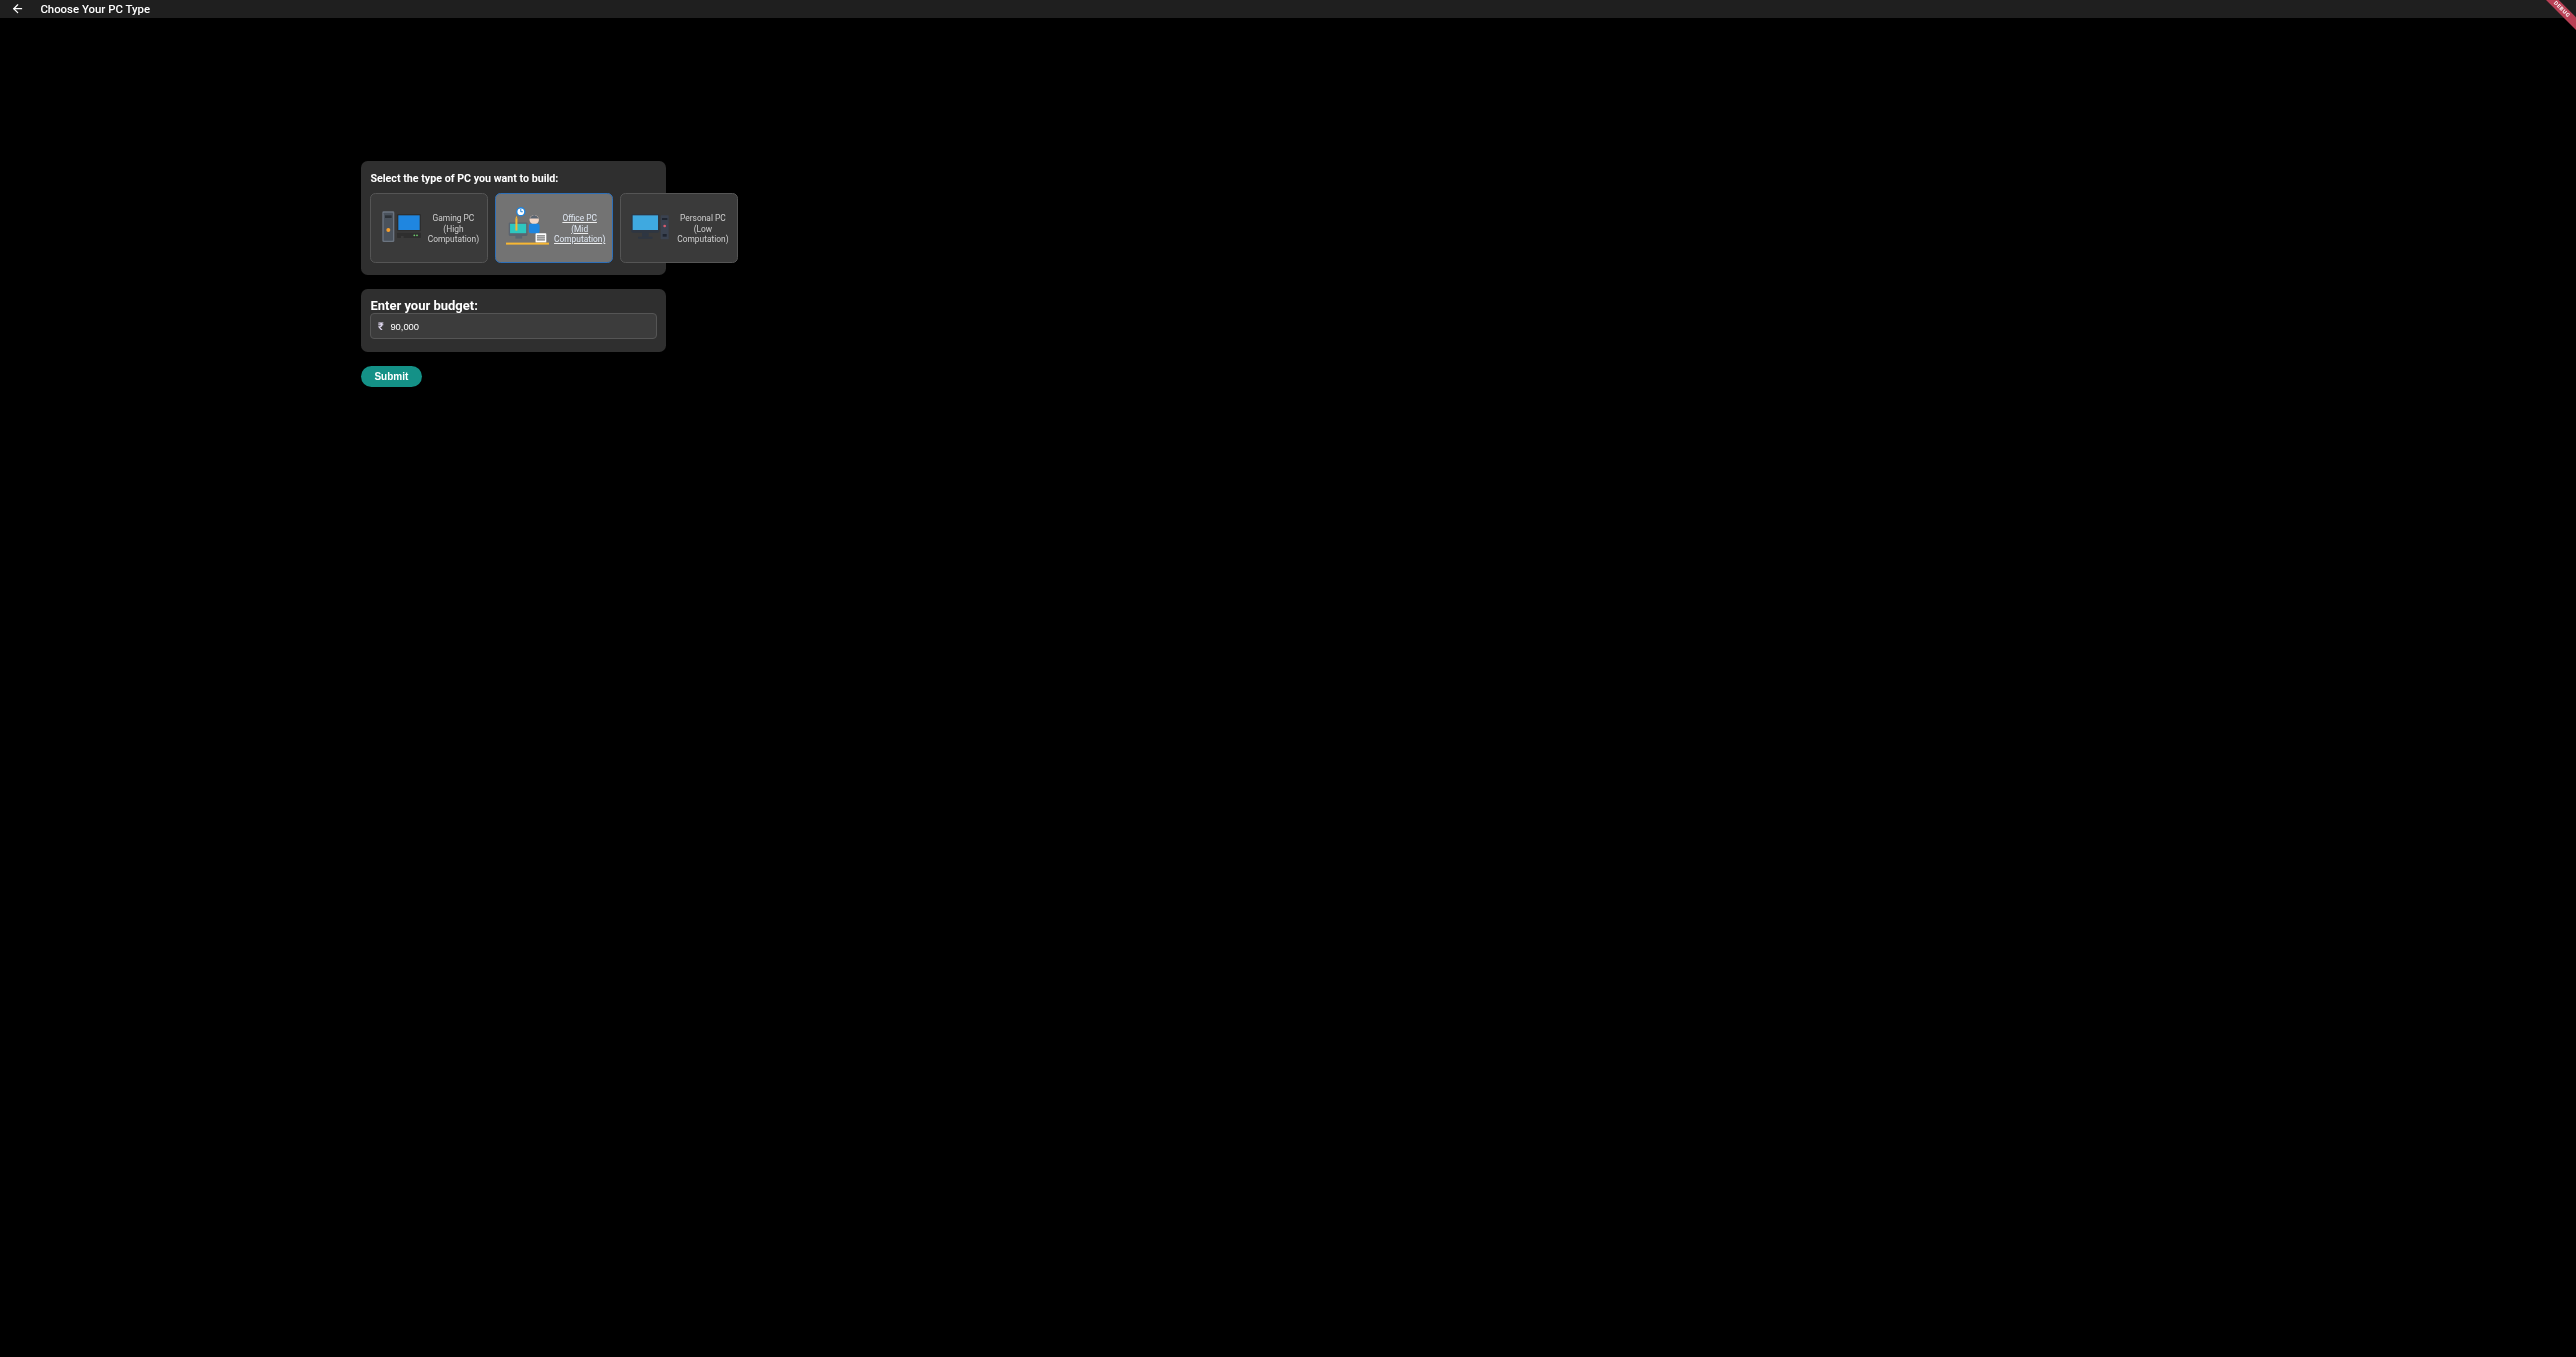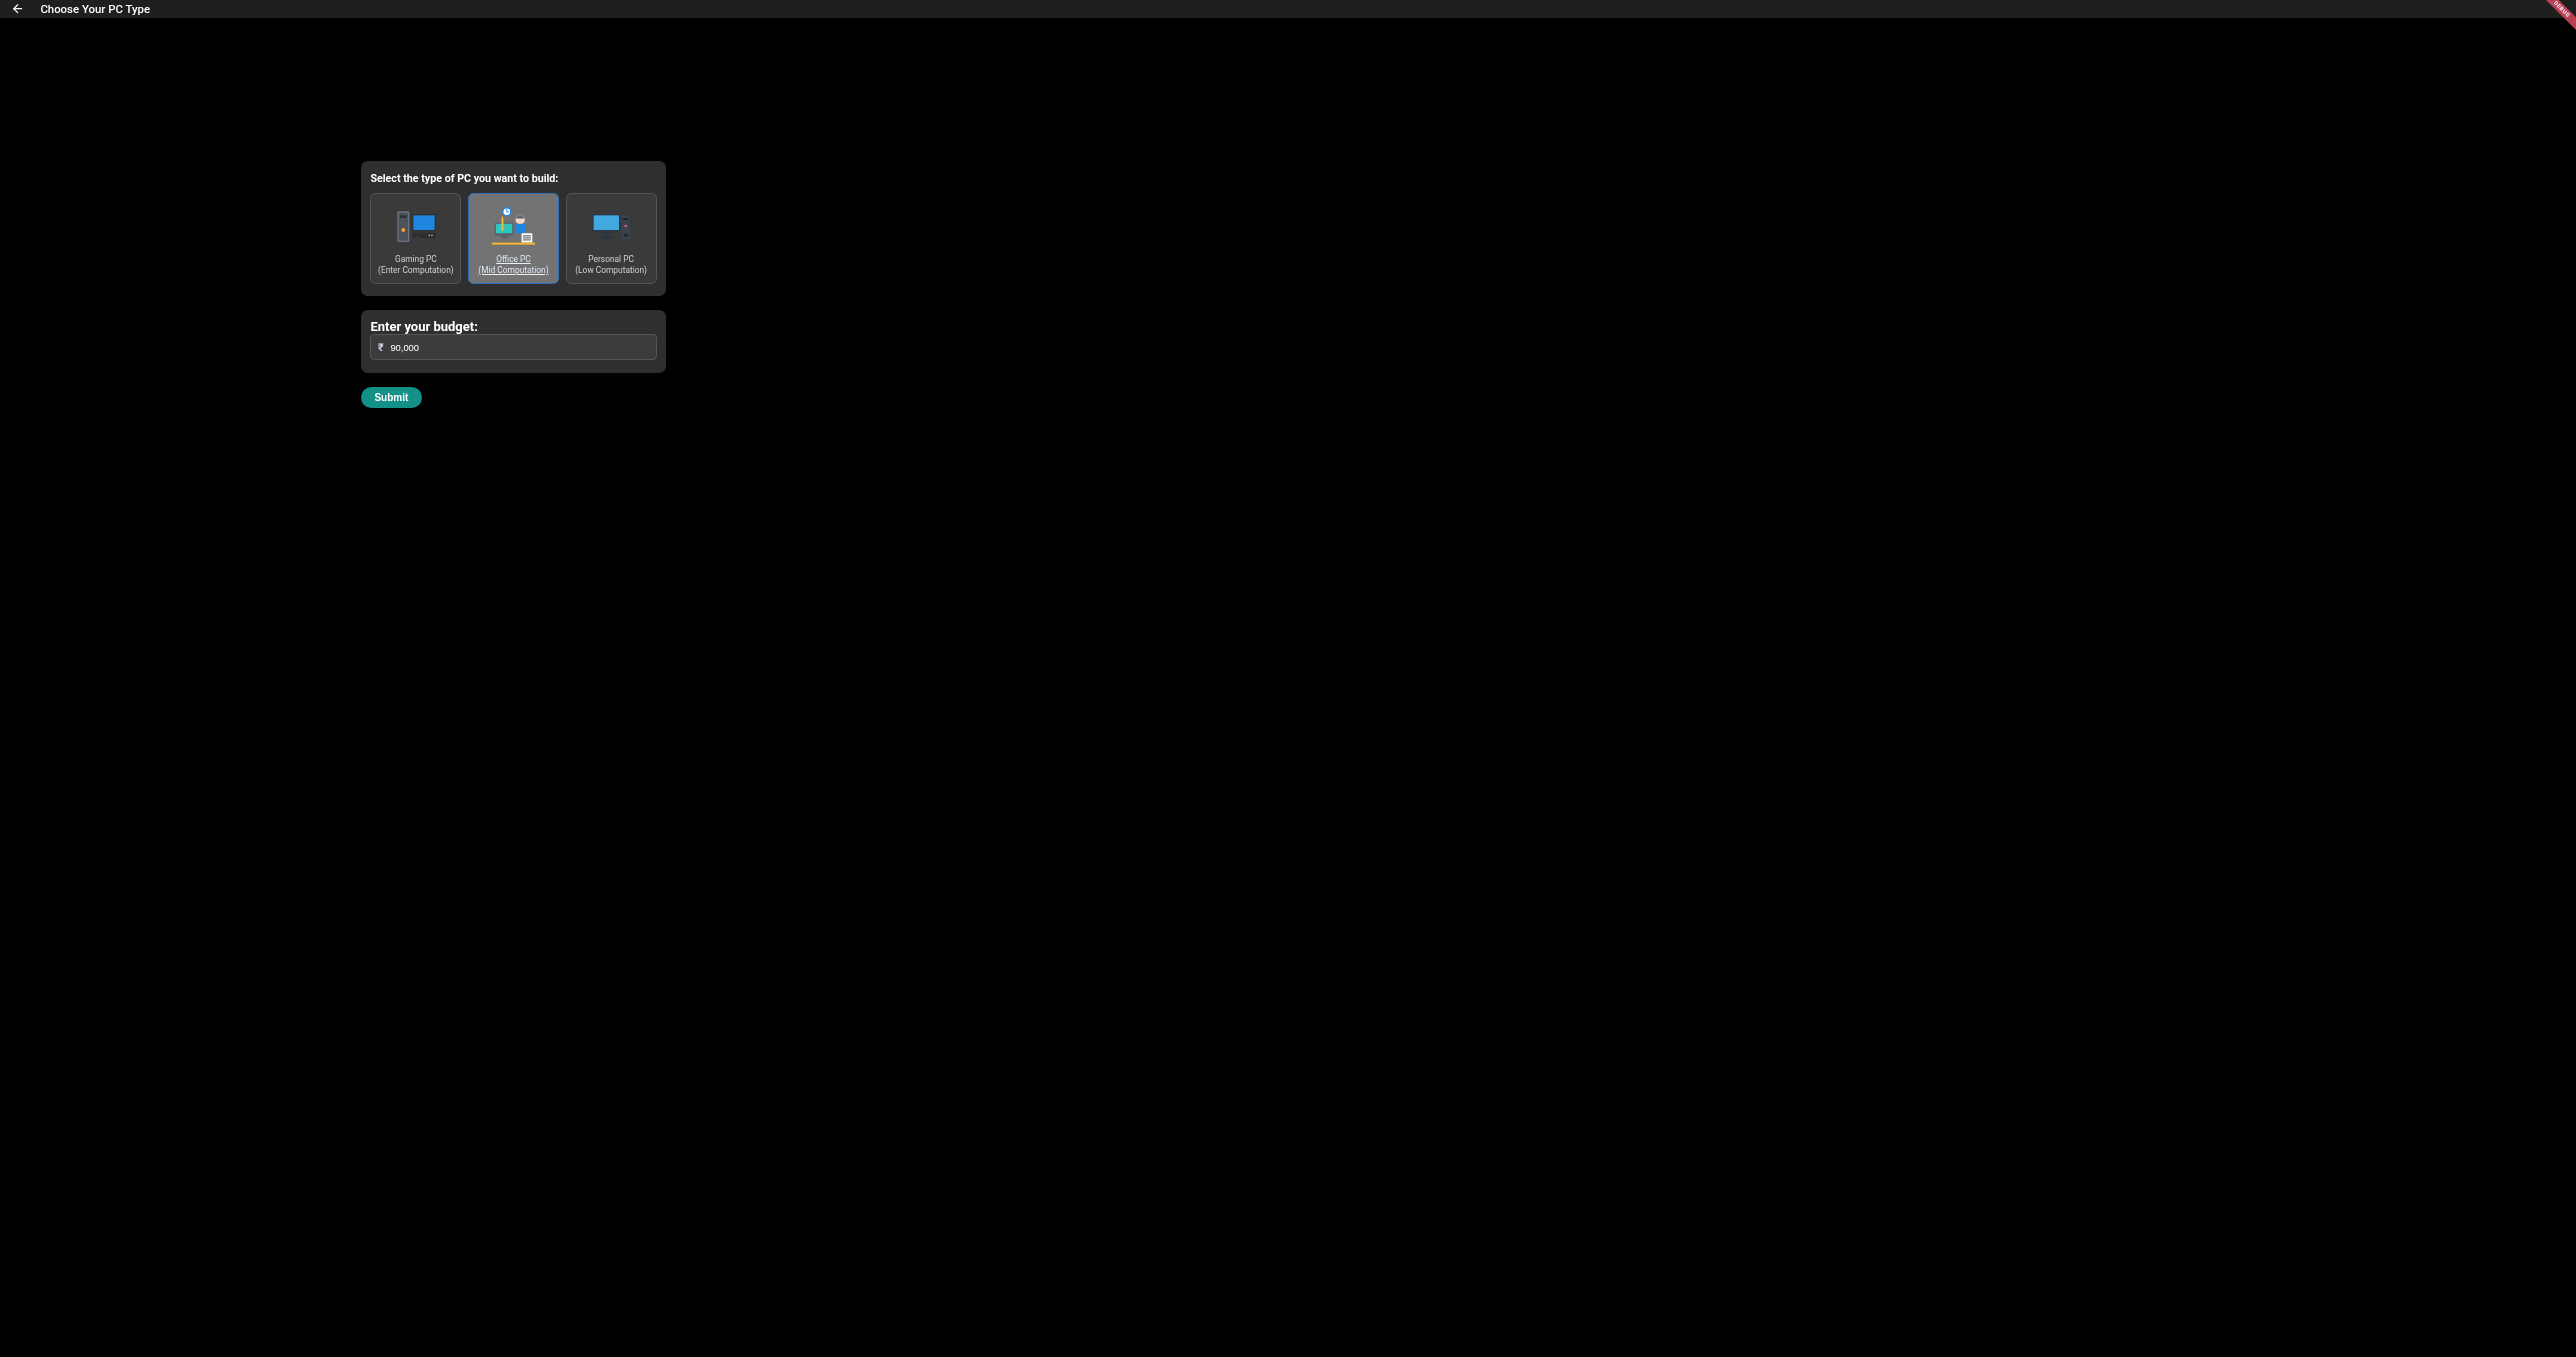--- a/index.html
+++ b/index.html
@@ -80,21 +80,20 @@
     display: flex;
     gap: 6.7px;
   }
   .card {
     flex: 1;
     background: #3a3a3a;
     border: 0.7px solid #555;
     border-radius: 5.4px;
     padding: 9.4px 5.4px 8px 5.4px;
     display: flex;
-    flex-direction: column;
     align-items: center;
     cursor: pointer;
   }
   .card.selected {
     background: #737373;
     border: 1.3px solid #2d6fb8;
     text-decoration: underline;
   }
   .card .icon-wrap {
     width: 54px; height: 46px;
@@ -197,21 +196,21 @@
               <rect x="30" y="12" width="36" height="26" rx="2" fill="#2e2e2e"></rect>
               <rect x="32" y="14" width="32" height="22" fill="#1f86e0"></rect>
               <rect x="30" y="40" width="36" height="8" rx="1" fill="#2e2e2e"></rect>
               <circle cx="56" cy="44" r="1.3" fill="#6fcf6f"></circle>
               <circle cx="60" cy="44" r="1.3" fill="#6fcf6f"></circle>
               <rect x="36" y="46" width="4" height="1" fill="#555"></rect>
             </svg>
           </div>
           <div class="label">
             <div>Gaming PC</div>
-            <div>(Enter Computation)</div>
+            <div>(High Computation)</div>
           </div>
         </div>
 
         <div class="card selected">
           <div class="icon-wrap">
             <svg width="51" height="43" viewBox="0 0 76 64">
 
               <circle cx="28" cy="10" r="7" fill="#1f86e0"></circle>
               <circle cx="28" cy="10" r="5" fill="#fff"></circle>
               <line x1="28" y1="10" x2="28" y2="6" stroke="#1f86e0" stroke-width="1.5"></line>

